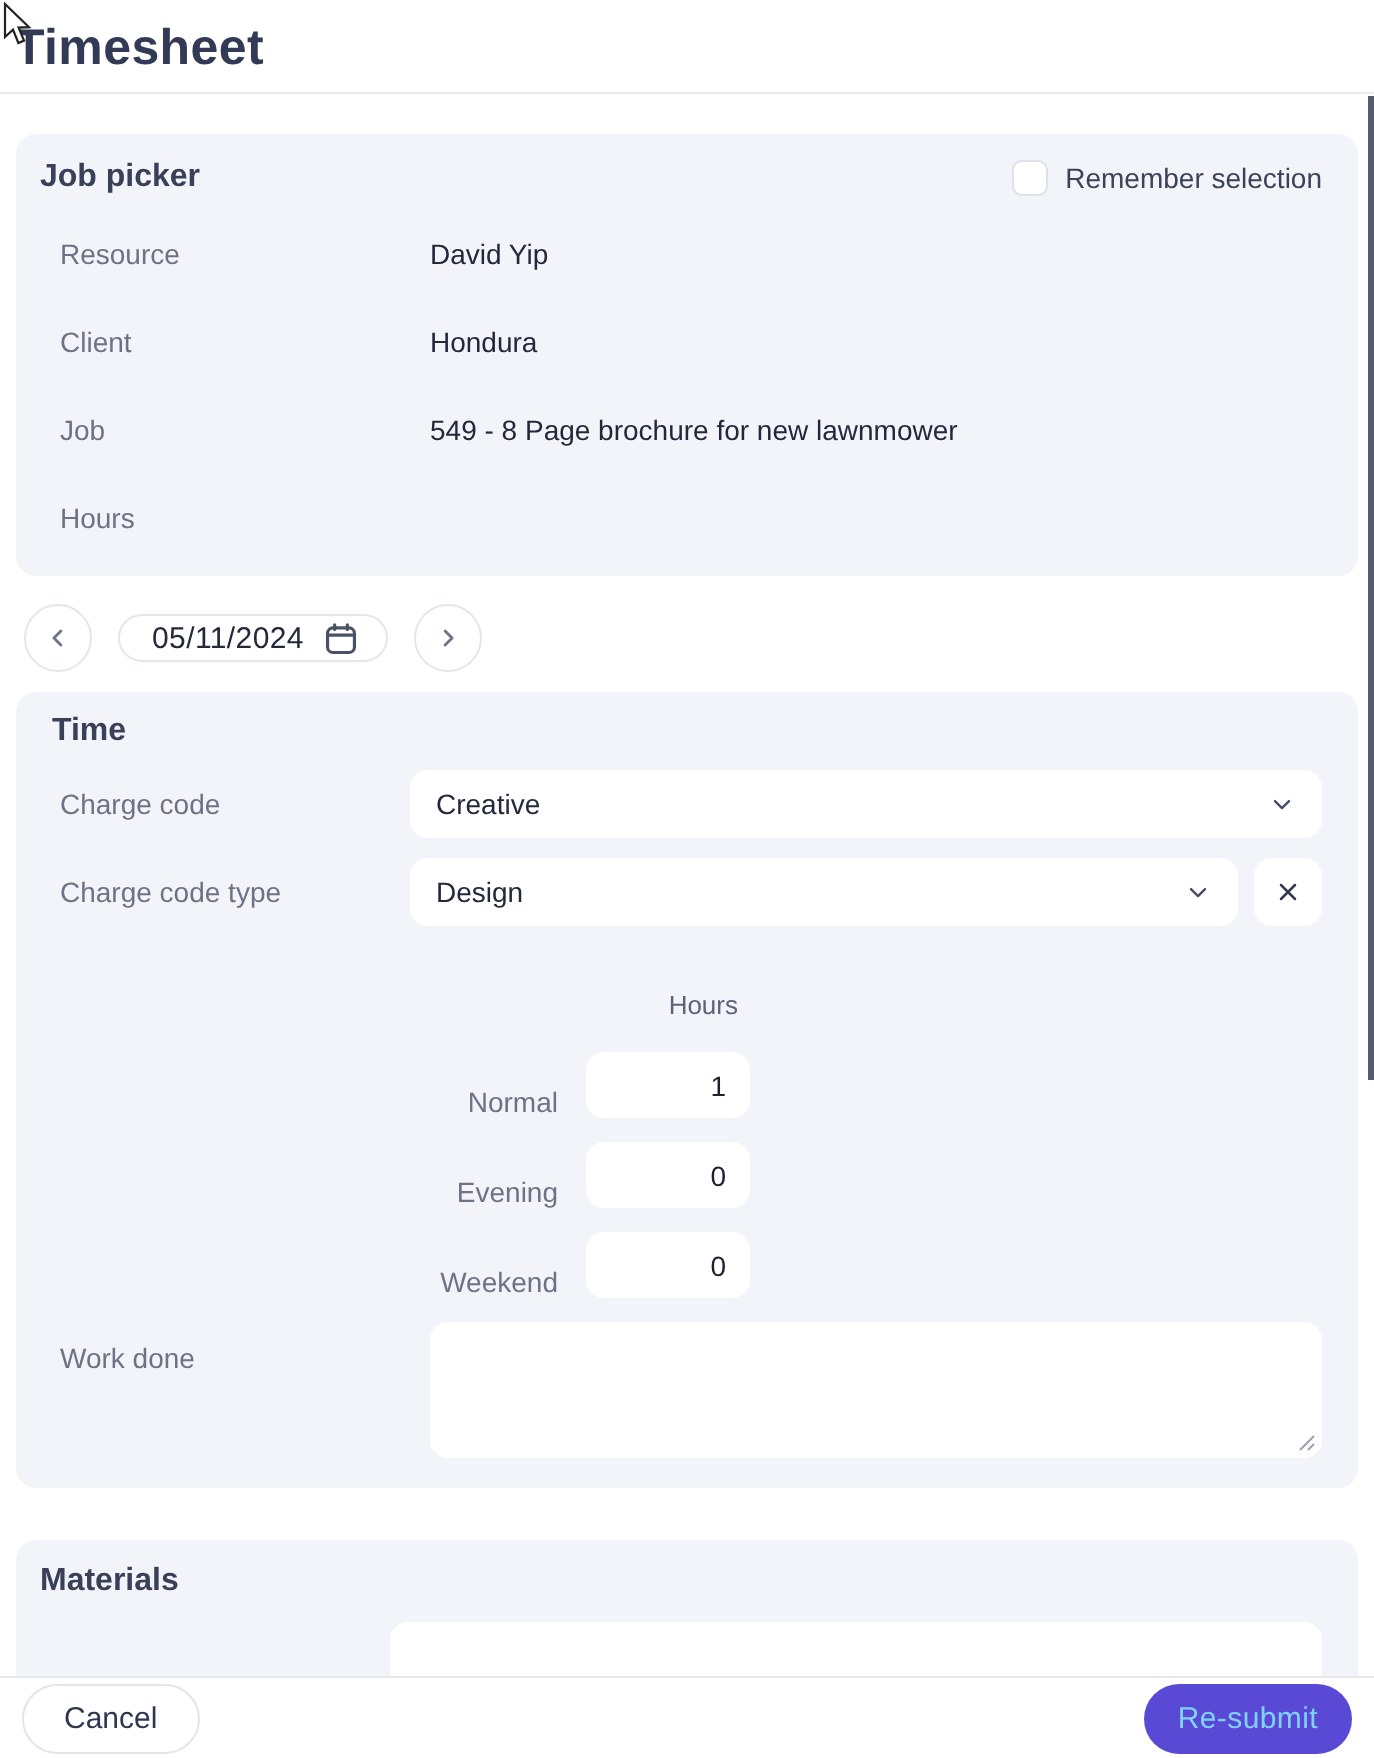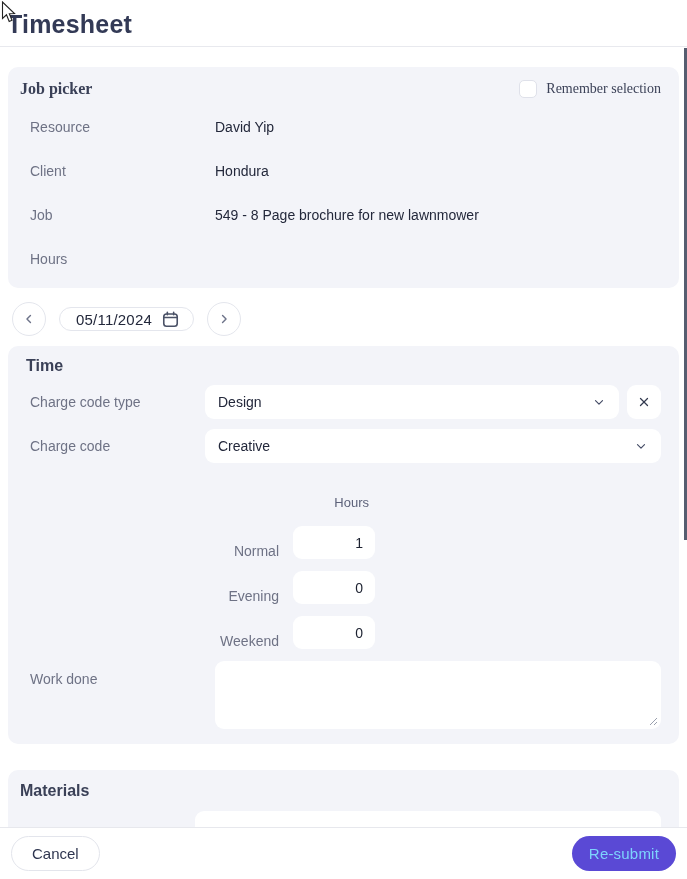--- a/index.html
+++ b/index.html
@@ -10,21 +10,21 @@
   }
   
   .header { height:47px; border-bottom:1px solid #e8e9ee; padding:10px 0 0 7px; }
   .page-title { font-size:25px; font-weight:700; color:#333a56; letter-spacing:.2px; }
   .cursor { position:absolute; top:1px; left:1px; z-index:50; }
   
   .card { background:#f3f4f9; border-radius:10px; margin:0 8px; position:relative; }
   .card-title { font-size:16px; font-weight:600; color:#3a4057; }
   
   .jp-card { margin-top:20px; padding:13px 18px 18px 12px; }
-  .jp-head { display:flex; justify-content:space-between; align-items:center; margin-bottom:21px;font-family:Liberation Serif, serif; }
+  .jp-head { display:flex; justify-content:space-between; align-items:center; margin-bottom:21px; }
   .remember { display:flex; align-items:center; gap:9px; font-size:14px; color:#3c4258; }
   .checkbox { width:18px; height:18px; background:#ffffff; border:1px solid #dfe1ea; border-radius:5px; display:inline-block; }
   .jp-row { display:flex; align-items:flex-start; margin:0 0 28px 10px; }
   .jp-row:last-child { margin-bottom:3px; }
   .field-label { width:185px; flex:0 0 185px; font-size:14px; color:#6e7285; }
   .field-value { font-size:14px; font-weight:500; color:#23283b; }
   
   .date-nav { display:flex; align-items:center; gap:13px; margin:14px 8px 10px 12px; height:34px; }
   .nav-circle { width:34px; height:34px; border-radius:50%; background:#fff; border:1px solid #e4e6ed;
     display:flex; align-items:center; justify-content:center; cursor:pointer; }
@@ -52,21 +52,21 @@
   
   .workdone-row { display:flex; align-items:flex-start; margin:6px 0 0 10px; }
   .textarea-wrap { flex:1; position:relative; }
   .workdone-textarea { width:100%; height:68px; background:#fff; border:none; border-radius:9px;
     resize:none; padding:8px 12px; font-size:14px; font-family:"Liberation Sans", sans-serif; outline:none; display:block; }
   .resize-handle { position:absolute; right:3px; bottom:3px; }
   
   .materials-card { margin-top:26px; padding:12px 18px 20px 12px; height:86px; }
   .materials-input-sliver { margin:11px 0 0 175px; height:40px; background:#fff; border-radius:9px; }
   
-  .footer { position:absolute; left:0; right:0; bottom:0; height:52px; background:#fff;
+  .footer { position:absolute; left:0; right:0; bottom:0; height:41px; background:#fff;
     border-top:1px solid #e7e8ed; display:flex; align-items:center; justify-content:space-between;
     padding:0 11px; z-index:10; }
   .btn { height:35px; border-radius:18px; font-size:15px; font-family:"Liberation Sans", sans-serif;
     display:flex; align-items:center; cursor:pointer; }
   .btn-cancel { background:#fff; border:1px solid #e3e5ec; color:#2f3650; padding:0 20px; }
   .btn-submit { border:none; color:#7dd3fc; font-weight:400; padding:0 17px; letter-spacing:.2px; }
   
   .scroll-thumb { position:absolute; right:0; top:48px; width:3px; height:492px; background:#565d70; z-index:20; }
 </style>
 </head>
@@ -126,51 +126,51 @@
     </div>
     <div class="nav-circle">
       <svg width="14" height="14" viewBox="0 0 24 24" fill="none" stroke="#6d7389" stroke-width="2.4" stroke-linecap="round" stroke-linejoin="round">
           <polyline points="9.5 6 15.5 12 9.5 18"></polyline>
         </svg>
     </div>
   </div>
 
   <div class="card time-card" style="background: rgb(243, 244, 249);">
     <div class="card-title time-title">Time</div>
+
+    <div class="form-row">
+      <div class="field-label">Charge code</div>
+      <div class="control-col">
+        <div class="select">
+          <span class="select-value">Creative</span>
+          <svg width="14" height="14" viewBox="0 0 24 24" fill="none" stroke="#454c66" stroke-width="2" stroke-linecap="round" stroke-linejoin="round">
+              <polyline points="6 9.5 12 15.5 18 9.5"></polyline>
+            </svg>
+        </div>
+      </div>
+    </div>
 
     <div class="form-row">
       <div class="field-label">Charge code type</div>
       <div class="control-col">
         <div class="select">
           <span class="select-value">Design</span>
           <svg width="14" height="14" viewBox="0 0 24 24" fill="none" stroke="#454c66" stroke-width="2" stroke-linecap="round" stroke-linejoin="round">
               <polyline points="6 9.5 12 15.5 18 9.5"></polyline>
             </svg>
         </div>
         <div class="icon-btn">
           <svg width="14" height="14" viewBox="0 0 24 24" fill="none" stroke="#343b50" stroke-width="2.2" stroke-linecap="round">
               <line x1="6" y1="6" x2="18" y2="18"></line>
               <line x1="18" y1="6" x2="6" y2="18"></line>
             </svg>
         </div>
       </div>
     </div>
 
-    <div class="form-row">
-      <div class="field-label">Charge code</div>
-      <div class="control-col">
-        <div class="select">
-          <span class="select-value">Creative</span>
-          <svg width="14" height="14" viewBox="0 0 24 24" fill="none" stroke="#454c66" stroke-width="2" stroke-linecap="round" stroke-linejoin="round">
-              <polyline points="6 9.5 12 15.5 18 9.5"></polyline>
-            </svg>
-        </div>
-      </div>
-    </div>
-
     <div class="hours-grid">
       <div class="hours-header">Hours</div>
       <div class="hours-row">
         <div class="hours-label">Normal</div>
         <input class="hours-input" value="1" style="">
       </div>
       <div class="hours-row">
         <div class="hours-label">Evening</div>
         <input class="hours-input" value="0" style="">
       </div>

